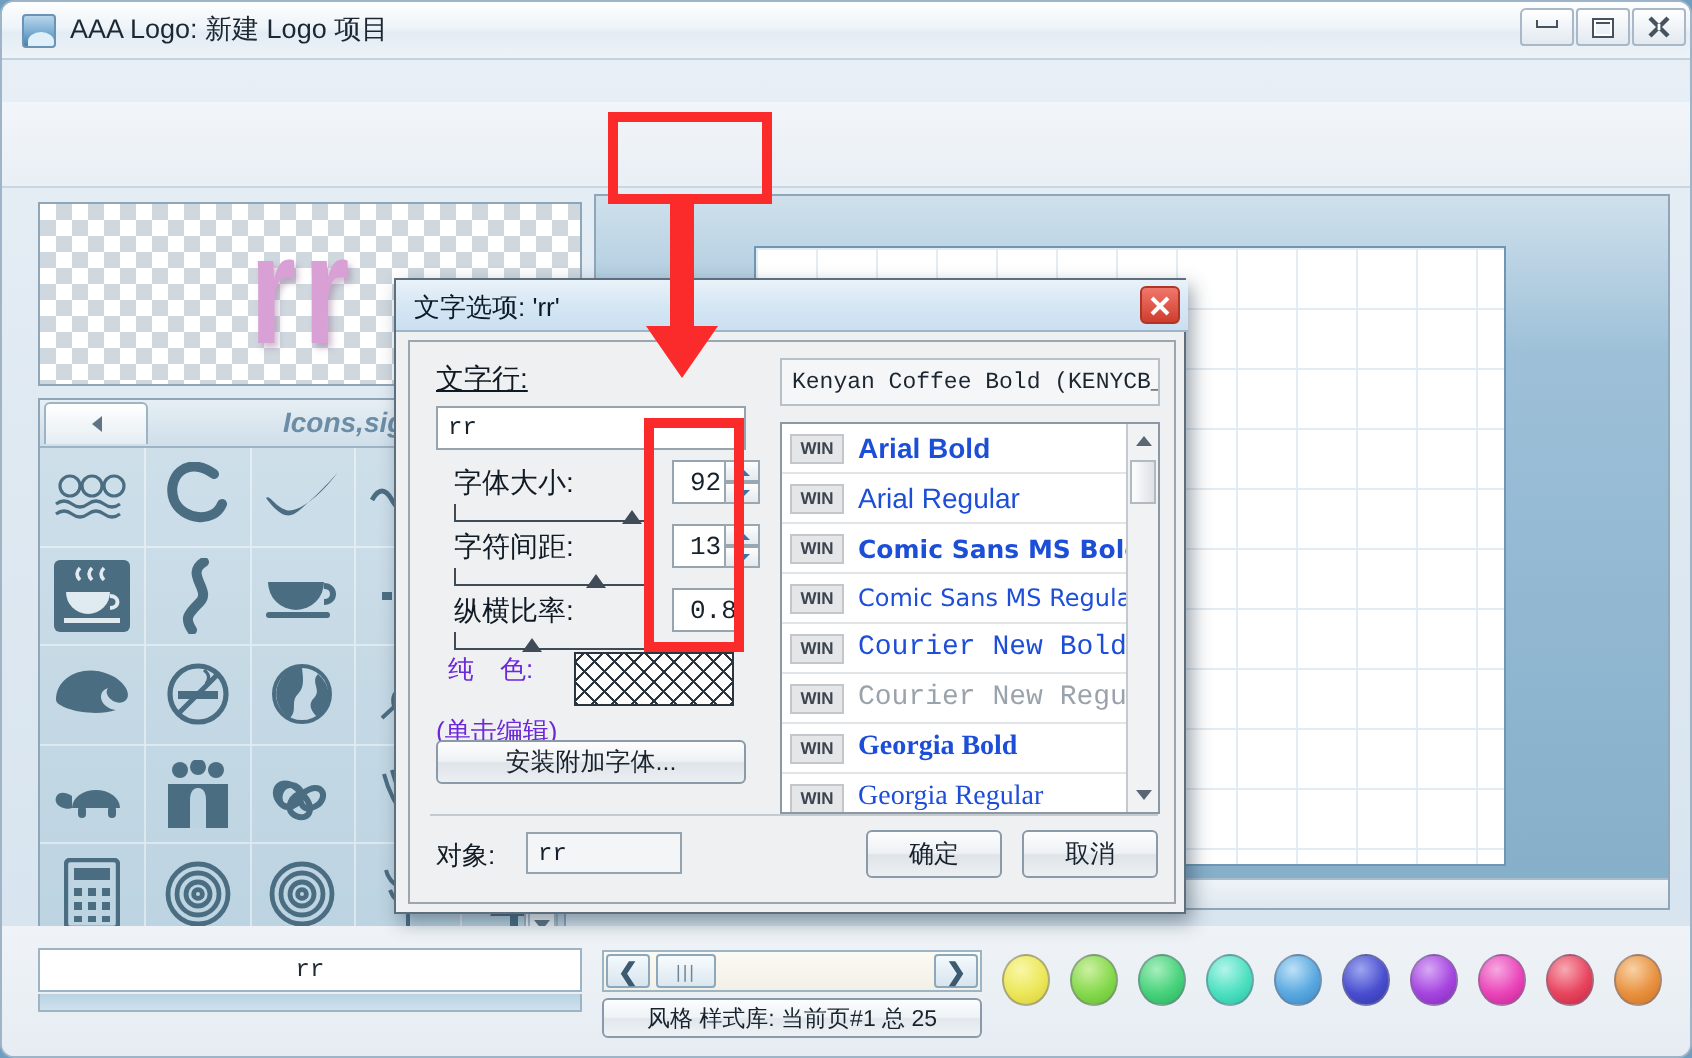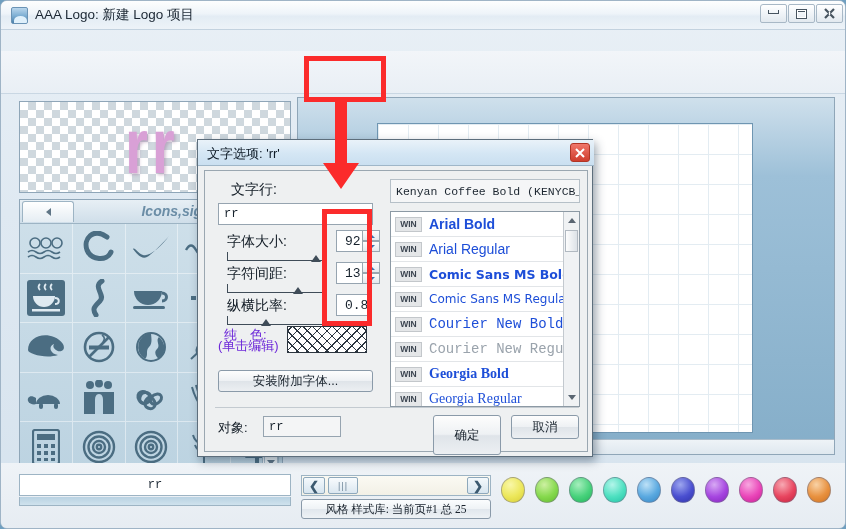--- a/index.html
+++ b/index.html
@@ -216,21 +216,21 @@
     position:absolute; left:26px; top:1px; width:30px; height:17px;
     background:linear-gradient(180deg,#f8fbfd,#dbe7f0);
     border:1px solid #8ea8bb; border-radius:2px;
     display:flex;align-items:center;justify-content:center; color:#6d8598; font-size:9px; letter-spacing:1px;
   }
   .style-status {
     position:absolute; left:300px; top:36px; width:190px; height:20px;
     background:linear-gradient(180deg,#fbfdfe 0%,#eff3f6 48%,#e1e7ed 52%,#eef2f5 100%);
     border:1px solid #8a9aa9; border-radius:3px;
     font-size:11.5px; color:#18222c;
-    display:flex; align-items:center; justify-content:center; white-space:nowrap;font-family:Liberation Serif, serif;
+    display:flex; align-items:center; justify-content:center; white-space:nowrap;
   }
   .swatches { position:absolute; left:500px; top:476px; display:flex; gap:10px; }
   .swatch { width:24px; height:26px; border-radius:50%; border:1px solid rgba(120,120,140,.55); }
   
   .dialog {
     position:absolute; left:196px; top:138px; width:396px; height:318px;
     background:#eef0f1;
     border:1px solid #5d6e7c;
     box-shadow:3px 4px 9px rgba(30,50,70,.45);
   }
@@ -690,21 +690,21 @@
       <span>文字选项: 'rr'</span>
       <div class="dlg-close">
         <svg width="12" height="12" viewBox="0 0 12 12">
             <path d="M2 2 L10 10 M10 2 L2 10" stroke="#fff" stroke-width="2" fill="none"></path>
           </svg>
       </div>
     </div>
 
     <div class="dlg-body">
 
-      <div class="lbl" style="left:26px; top:10px;">文字行:</div>
+      <div class="lbl" style="left:13px; top:10px;text-decoration:underline;">文字行:</div>
       <div class="dlg-input" style="left:13px; top:32px; width:155px; height:22px;">rr</div>
 
       <div class="lbl" style="left:22px; top:62px;">字体大小:</div>
       <div class="slider-track" style="left:22px; top:81px; width:100px;"></div>
       <div class="slider-caret" style="left:106px; top:84px;"></div>
       <div class="spin-field" style="left:131px; top:59px; width:36px; height:22px;">92</div>
       <div class="spin-btns" style="left:157px; top:59px;">
         <div>
             <i></i>
           </div>
@@ -725,30 +725,30 @@
             <i></i>
           </div>
       </div>
 
       <div class="lbl" style="left:22px; top:126px;">纵横比率:</div>
       <div class="slider-track" style="left:22px; top:145px; width:100px;"></div>
       <div class="slider-caret" style="left:56px; top:148px;"></div>
       <div class="spin-field" style="left:131px; top:123px; width:36px; height:22px;">0.8</div>
 
       <div class="color-label" style="left:19px; top:157px;">纯　色:</div>
-      <div class="color-label" style="left:13px; top:168px;">(单击编辑)</div>
+      <div class="color-label" style="left:13px; top:188px;">(单击编辑)</div>
       <div class="color-swatch" style="left:82px; top:155px; width:80px; height:27px;"></div>
 
       <div class="dbtn" style="left:13px; top:199px; width:155px; height:22px;">安装附加字体...</div>
 
       <div class="dlg-sep"></div>
 
       <div class="lbl" style="left:13px; top:248px; font-size:13px;">对象:</div>
       <div class="dlg-input" style="left:58px; top:245px; width:78px; height:21px; background:#f4f5f6;">rr</div>
-      <div class="dbtn" style="left:228px; top:244px; width:68px; height:40px;">确定</div>
+      <div class="dbtn" style="left:228px; top:244px; width:68px; height:24px;">确定</div>
       <div class="dbtn" style="left:306px; top:244px; width:68px; height:24px;">取消</div>
 
       <div class="font-name-box">Kenyan Coffee Bold (KENYCB__)</div>
 
       <div class="font-list">
         <div class="fl-rows">
           <div class="fl-row">
             <span class="fl-win">WIN</span>
             <span class="fl-name" style="font-family:'Liberation Sans',sans-serif;font-weight:bold;">Arial Bold</span>
           </div>

